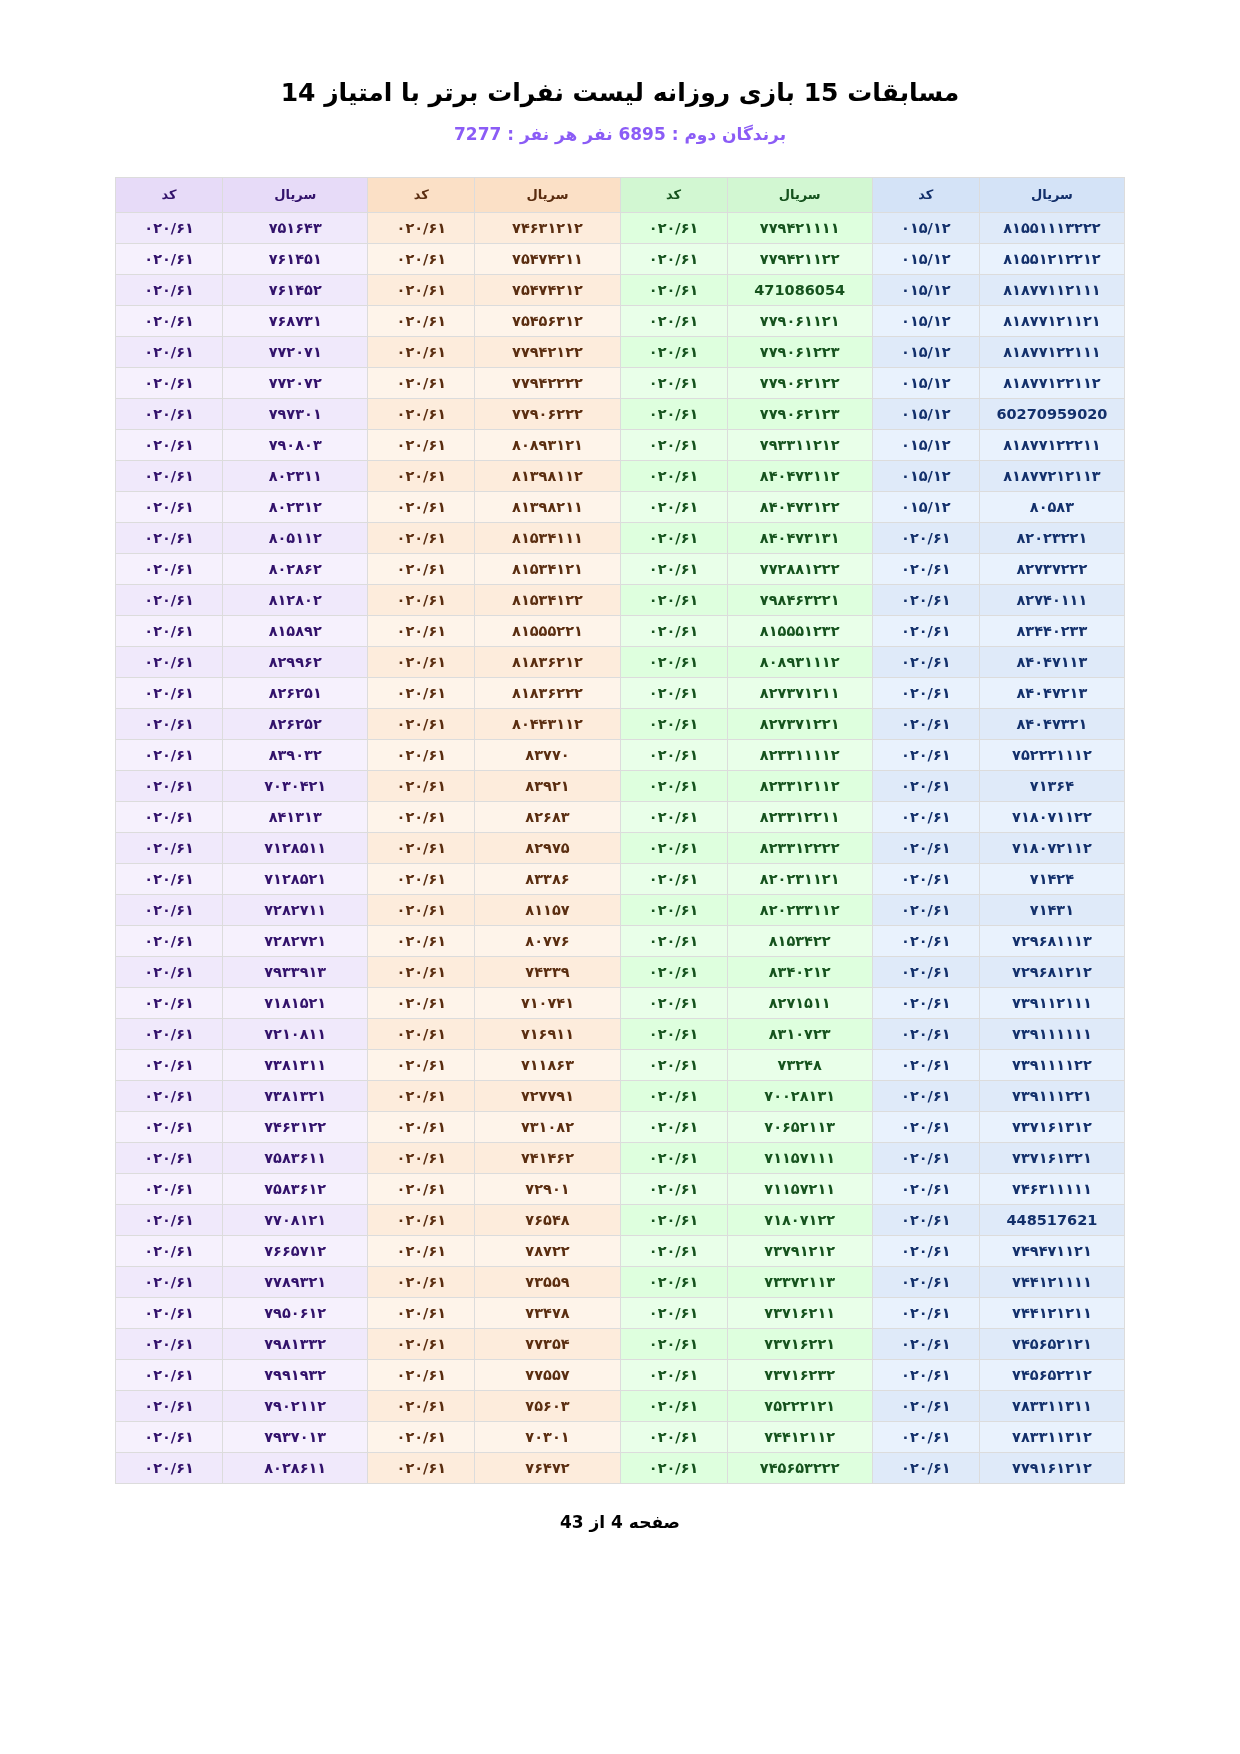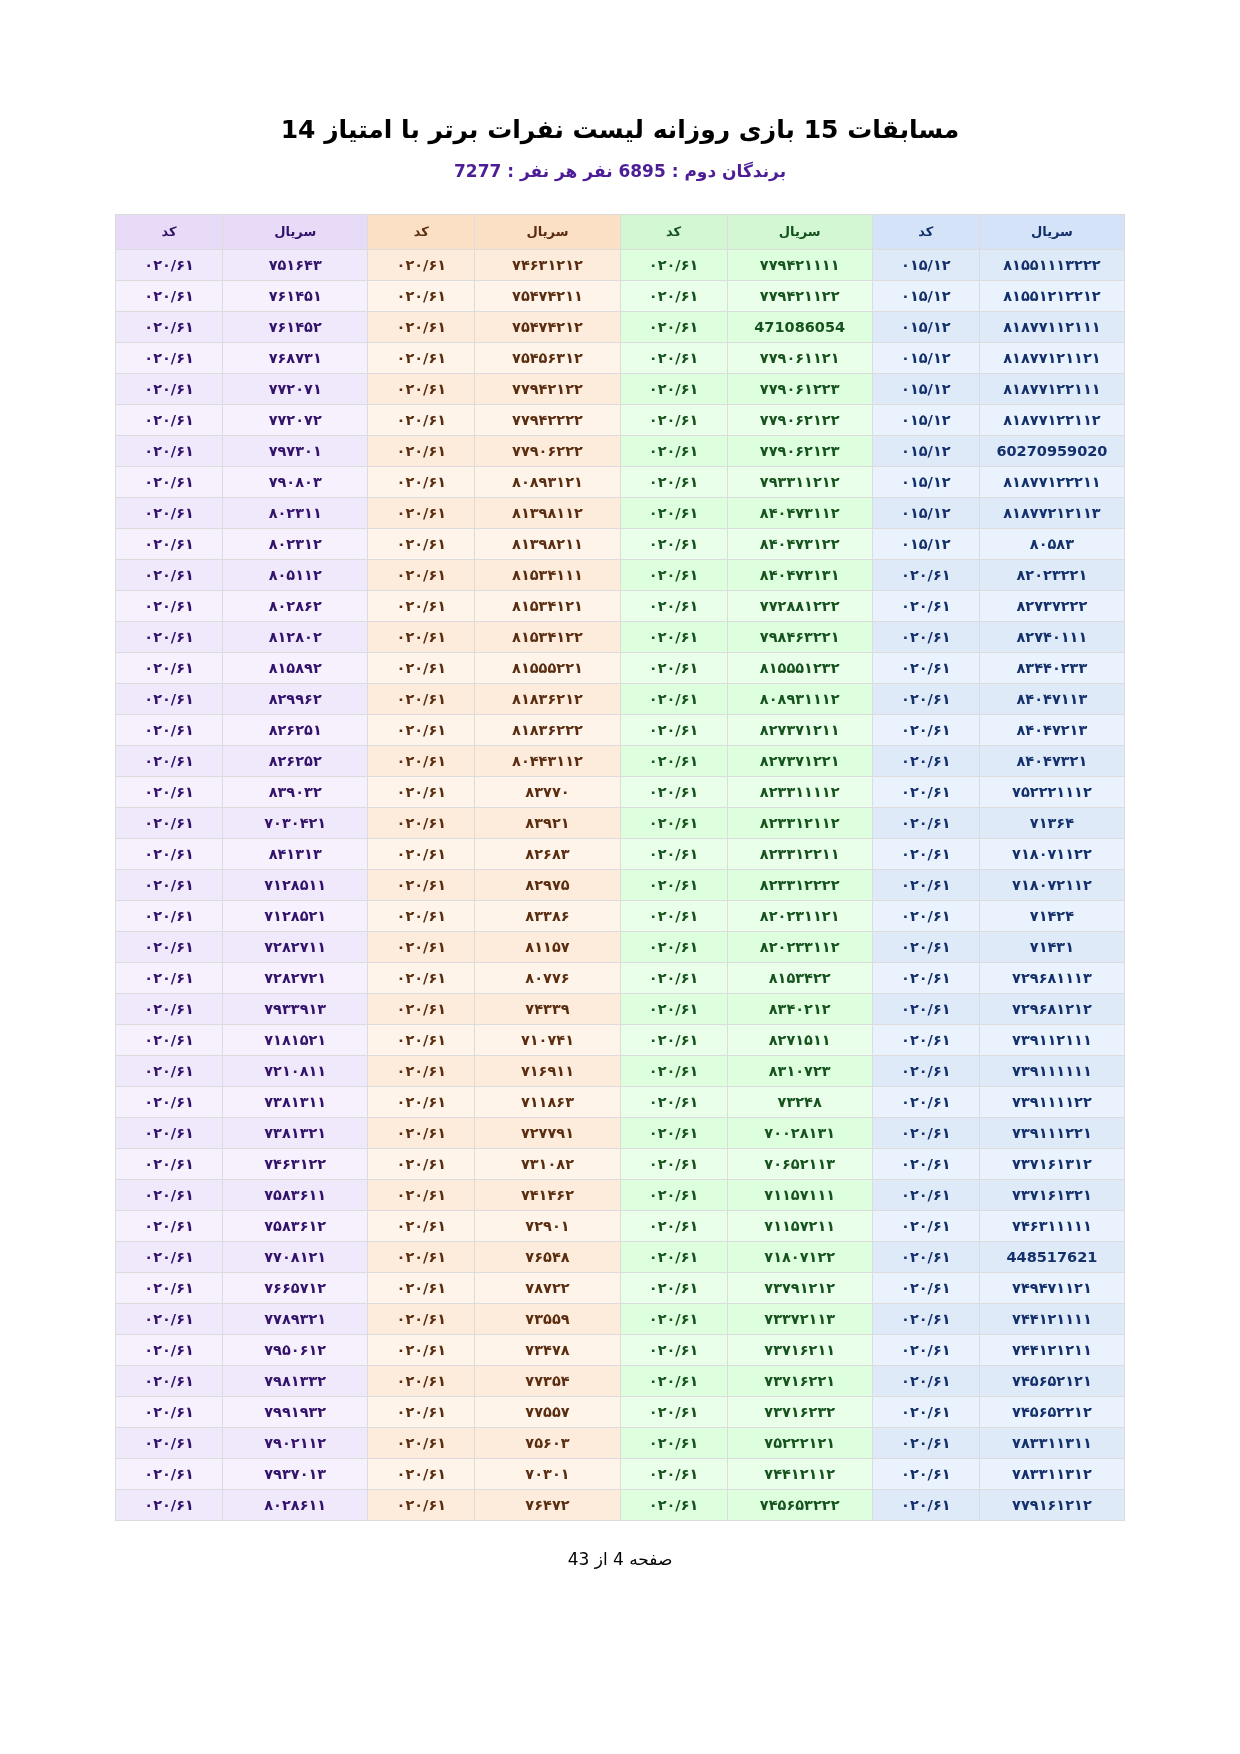--- a/index.html
+++ b/index.html
@@ -21,35 +21,35 @@
     width: 1240px;
     height: 1754px;
     box-sizing: border-box;
     padding: 0;
     position: relative;
   }
 
   
   .doc-header {
     text-align: center;
-    padding-top: 113px;
+    padding-top: 76px;
   }
   .doc-title {
     font-size: 25px;
     font-weight: bold;
     letter-spacing: 0;
     color: #000;
     direction: rtl;
     line-height: 1.35;
     margin: 0;
   }
   .doc-subtitle {
     font-size: 17px;
     font-weight: bold;
-    color: #4c1d95;
+    color: #8b5cf6;
     direction: rtl;
     margin: 14px 0 0 0;
   }
 
   
   .table-wrap {
     margin: 33px auto 0 auto;
     width: 1010px;
   }
   table.serial-table {
@@ -96,21 +96,21 @@
   tr.alt .g-blue   { background: #e9f2fd; }
   tr.alt .g-green  { background: #e9ffe9; }
   tr.alt .g-orange { background: #fef4ea; }
   tr.alt .g-purple { background: #f6f1fd; }
 
   
   .doc-footer {
     text-align: center;
     margin-top: 28px;
     font-size: 17px;
-    font-weight: normal;
+    font-weight: bold;
     direction: rtl;
     color: #000;
   }
 </style>
 </head>
 <body>
 
 <div class="page">
 
   <div class="doc-header">

